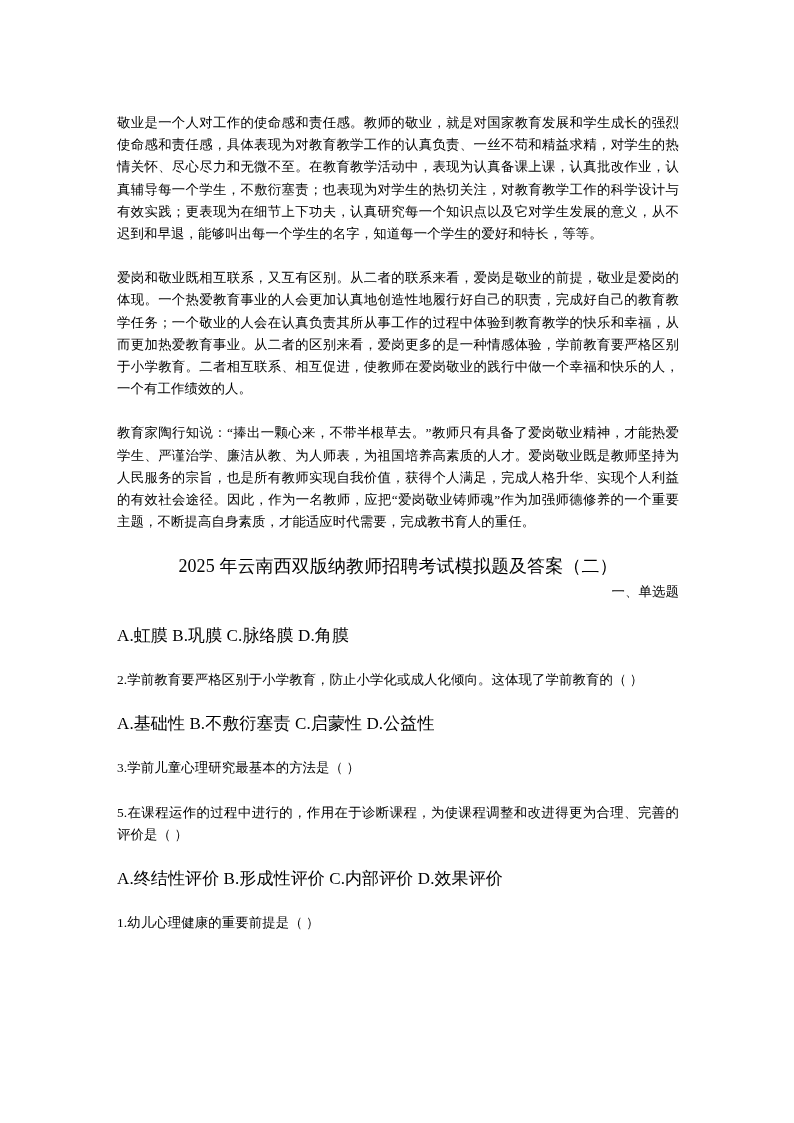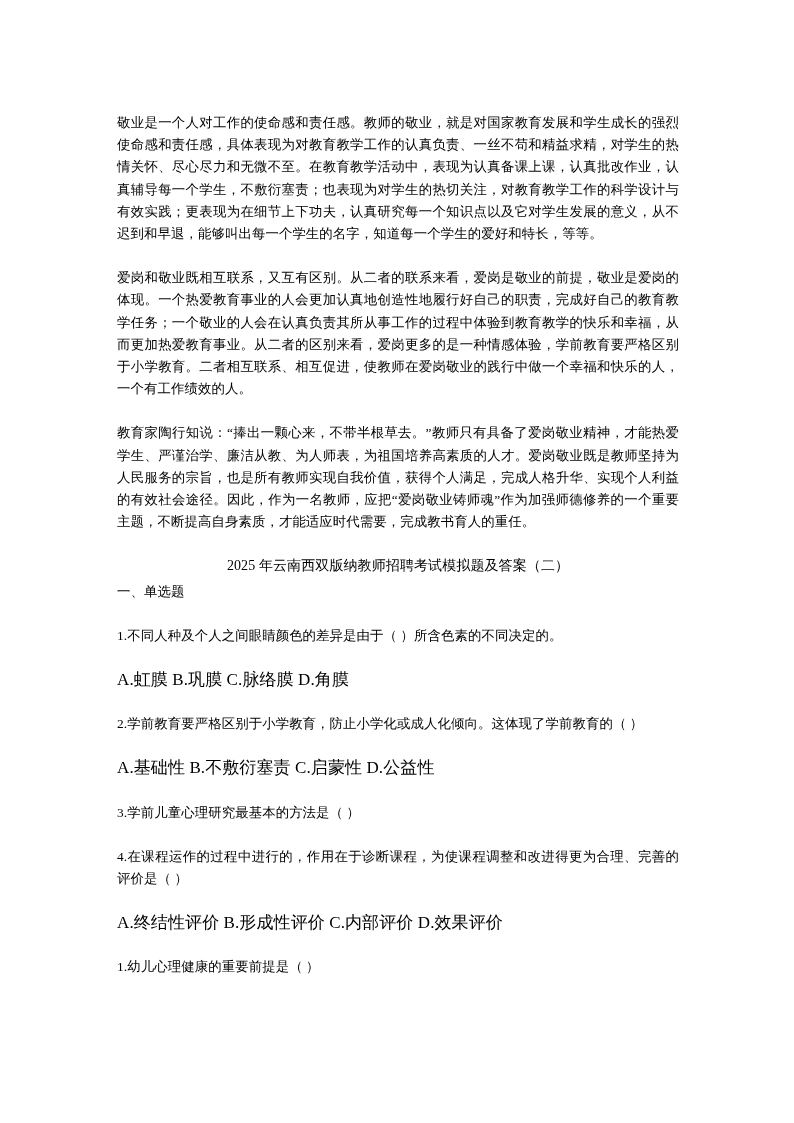--- a/index.html
+++ b/index.html
@@ -32,31 +32,31 @@
     line-height: 22.2px;
     text-align: justify;
     text-justify: inter-ideograph;
     margin: 0 0 22px 0;
     letter-spacing: 0.1px;
     word-break: break-all;
   }
   .para:last-child { margin-bottom: 0; }
 
   .doc-title {
-    font-size: 14px;
+    font-size: 18px;
     line-height: 22.2px;
     text-align: center;
     margin: 0 0 3px 0;
     letter-spacing: 0.1px;
   }
   .section-heading {
     font-size: 13.4px;
     line-height: 22.2px;
     margin: 0 0 22px 0;
-    text-align: left;
+    text-align: right;
     letter-spacing: 0.1px;
   }
   .q-stem {
     font-size: 13.4px;
     line-height: 22.2px;
     margin: 0 0 22px 0;
     text-align: justify;
     text-justify: inter-ideograph;
     letter-spacing: 0.1px;
     word-break: break-all;
@@ -75,27 +75,26 @@
 <div class="page">
   <div class="content">
 
     <p class="para">敬业是一个人对工作的使命感和责任感。教师的敬业，就是对国家教育发展和学生成长的强烈使命感和责任感，具体表现为对教育教学工作的认真负责、一丝不苟和精益求精，对学生的热情关怀、尽心尽力和无微不至。在教育教学活动中，表现为认真备课上课，认真批改作业，认真辅导每一个学生，不敷衍塞责；也表现为对学生的热切关注，对教育教学工作的科学设计与有效实践；更表现为在细节上下功夫，认真研究每一个知识点以及它对学生发展的意义，从不迟到和早退，能够叫出每一个学生的名字，知道每一个学生的爱好和特长，等等。</p>
     <p class="para">爱岗和敬业既相互联系，又互有区别。从二者的联系来看，爱岗是敬业的前提，敬业是爱岗的体现。一个热爱教育事业的人会更加认真地创造性地履行好自己的职责，完成好自己的教育教学任务；一个敬业的人会在认真负责其所从事工作的过程中体验到教育教学的快乐和幸福，从而更加热爱教育事业。从二者的区别来看，爱岗更多的是一种情感体验，学前教育要严格区别于小学教育。二者相互联系、相互促进，使教师在爱岗敬业的践行中做一个幸福和快乐的人，一个有工作绩效的人。</p>
     <p class="para">教育家陶行知说：“捧出一颗心来，不带半根草去。”教师只有具备了爱岗敬业精神，才能热爱学生、严谨治学、廉洁从教、为人师表，为祖国培养高素质的人才。爱岗敬业既是教师坚持为人民服务的宗旨，也是所有教师实现自我价值，获得个人满足，完成人格升华、实现个人利益的有效社会途径。因此，作为一名教师，应把“爱岗敬业铸师魂”作为加强师德修养的一个重要主题，不断提高自身素质，才能适应时代需要，完成教书育人的重任。</p>
 
     <p class="doc-title">2025 年云南西双版纳教师招聘考试模拟题及答案（二）</p>
     <p class="section-heading">一、单选题</p>
 
-    <p class="q-stem">1.不同人种及个人之间眼睛颜色的差异是由于（    ）所含色素的不同决定的。</p>
     <p class="q-options">A.虹膜  B.巩膜  C.脉络膜  D.角膜</p>
 
     <p class="q-stem">2.学前教育要严格区别于小学教育，防止小学化或成人化倾向。这体现了学前教育的（    ）</p>
     <p class="q-options">A.基础性  B.不敷衍塞责  C.启蒙性  D.公益性</p>
 
     <p class="q-stem">3.学前儿童心理研究最基本的方法是（    ）</p>
 
-    <p class="q-stem">4.在课程运作的过程中进行的，作用在于诊断课程，为使课程调整和改进得更为合理、完善的评价是（    ）</p>
+    <p class="q-stem">5.在课程运作的过程中进行的，作用在于诊断课程，为使课程调整和改进得更为合理、完善的评价是（    ）</p>
     <p class="q-options">A.终结性评价  B.形成性评价  C.内部评价  D.效果评价</p>
 
     <p class="q-stem">1.幼儿心理健康的重要前提是（    ）</p>
 
   </div>
 </div>
 
 </body></html>

